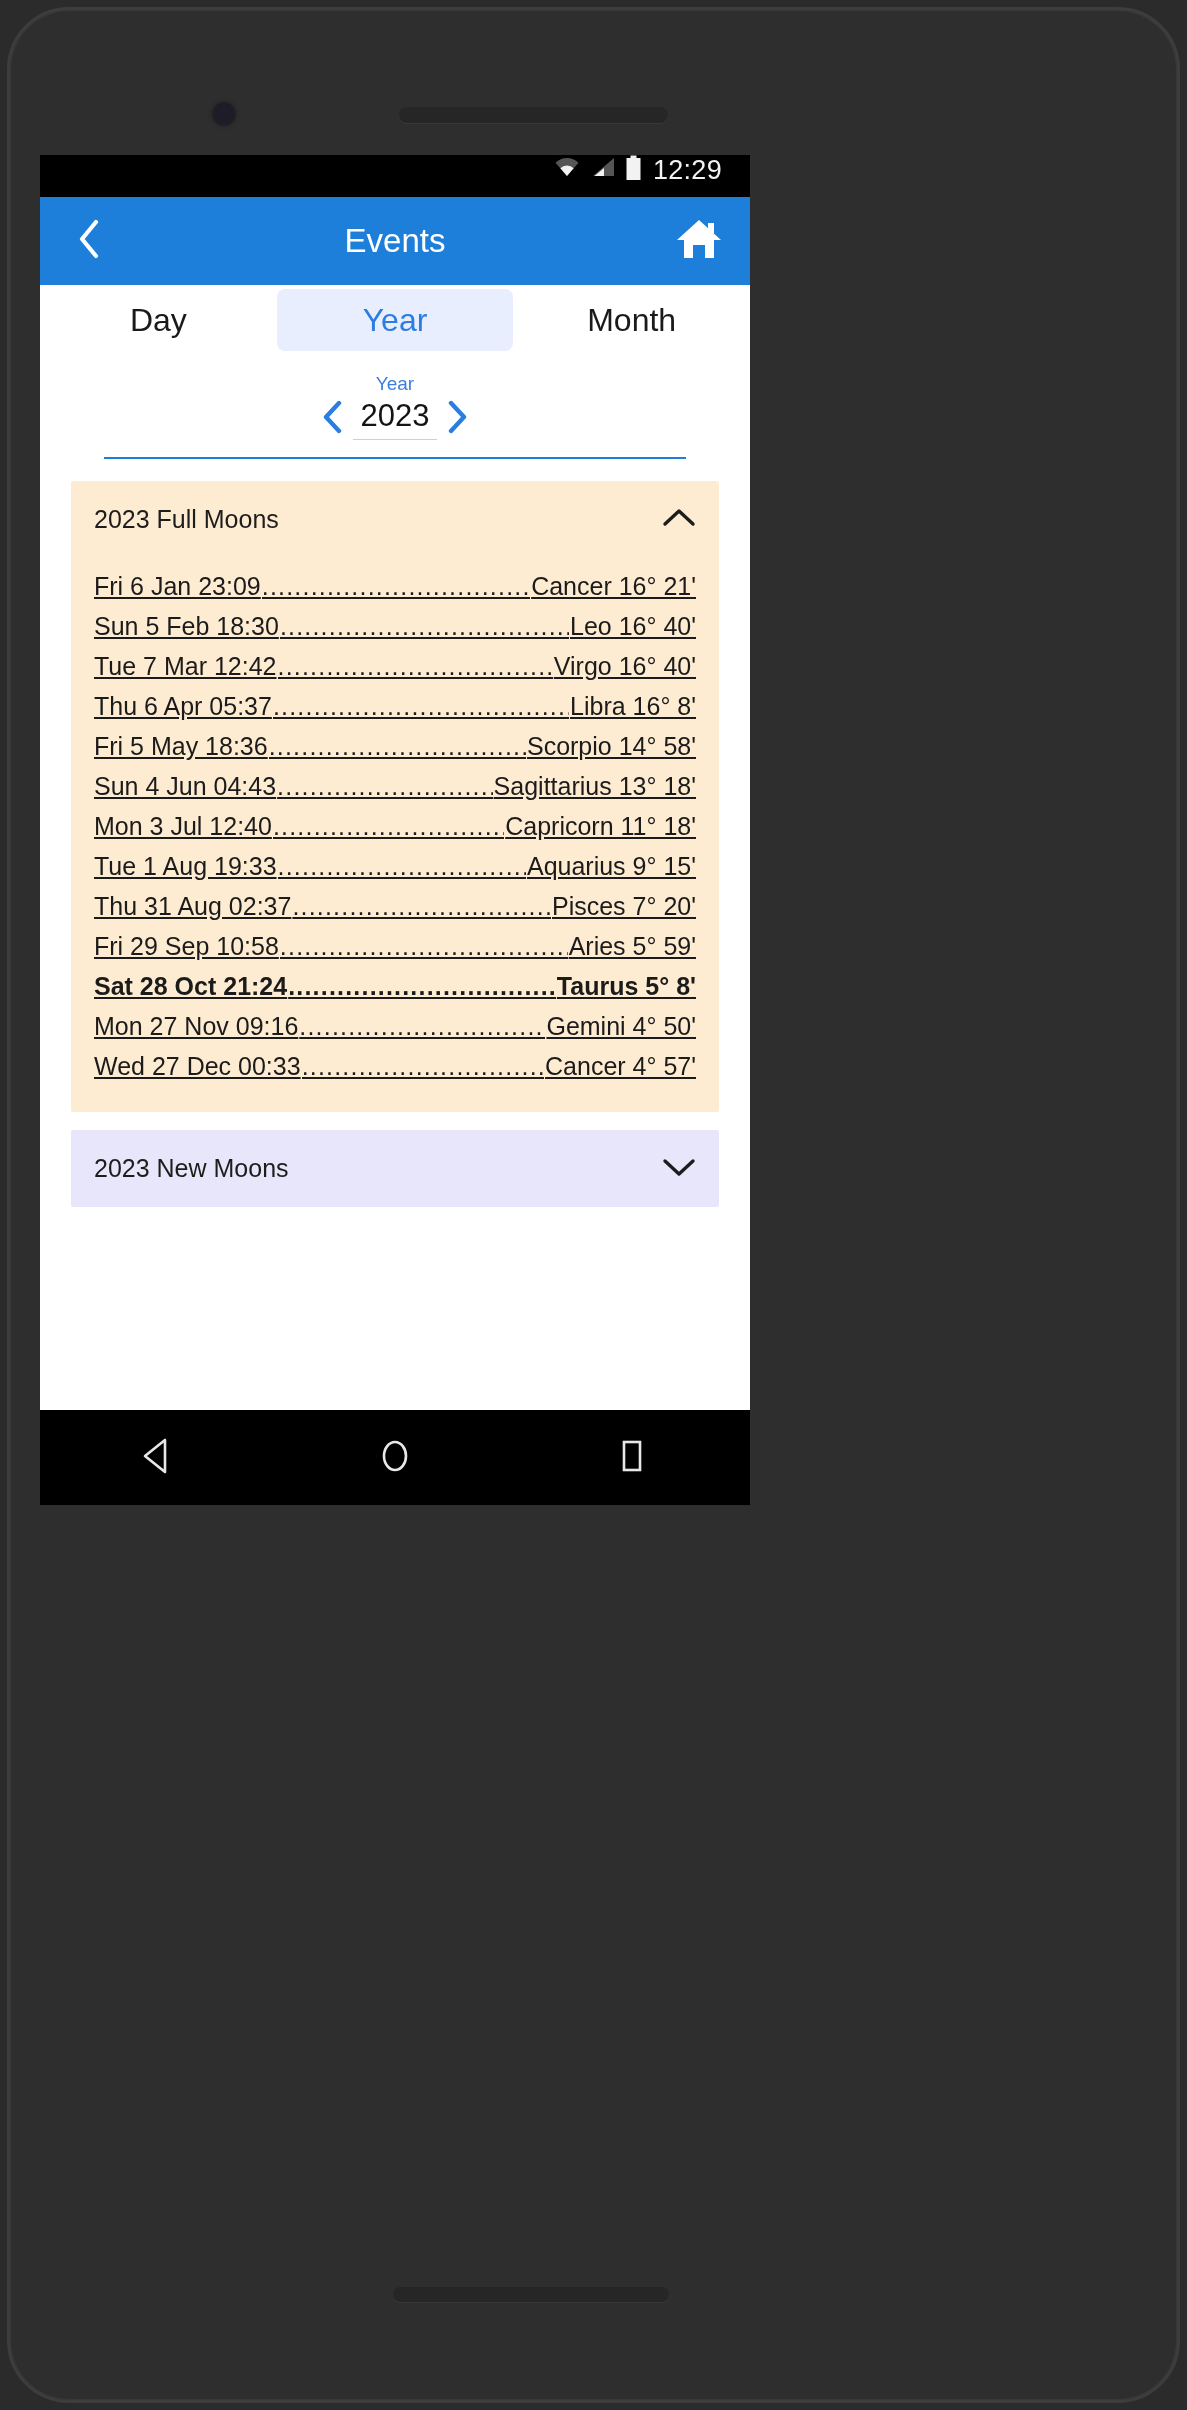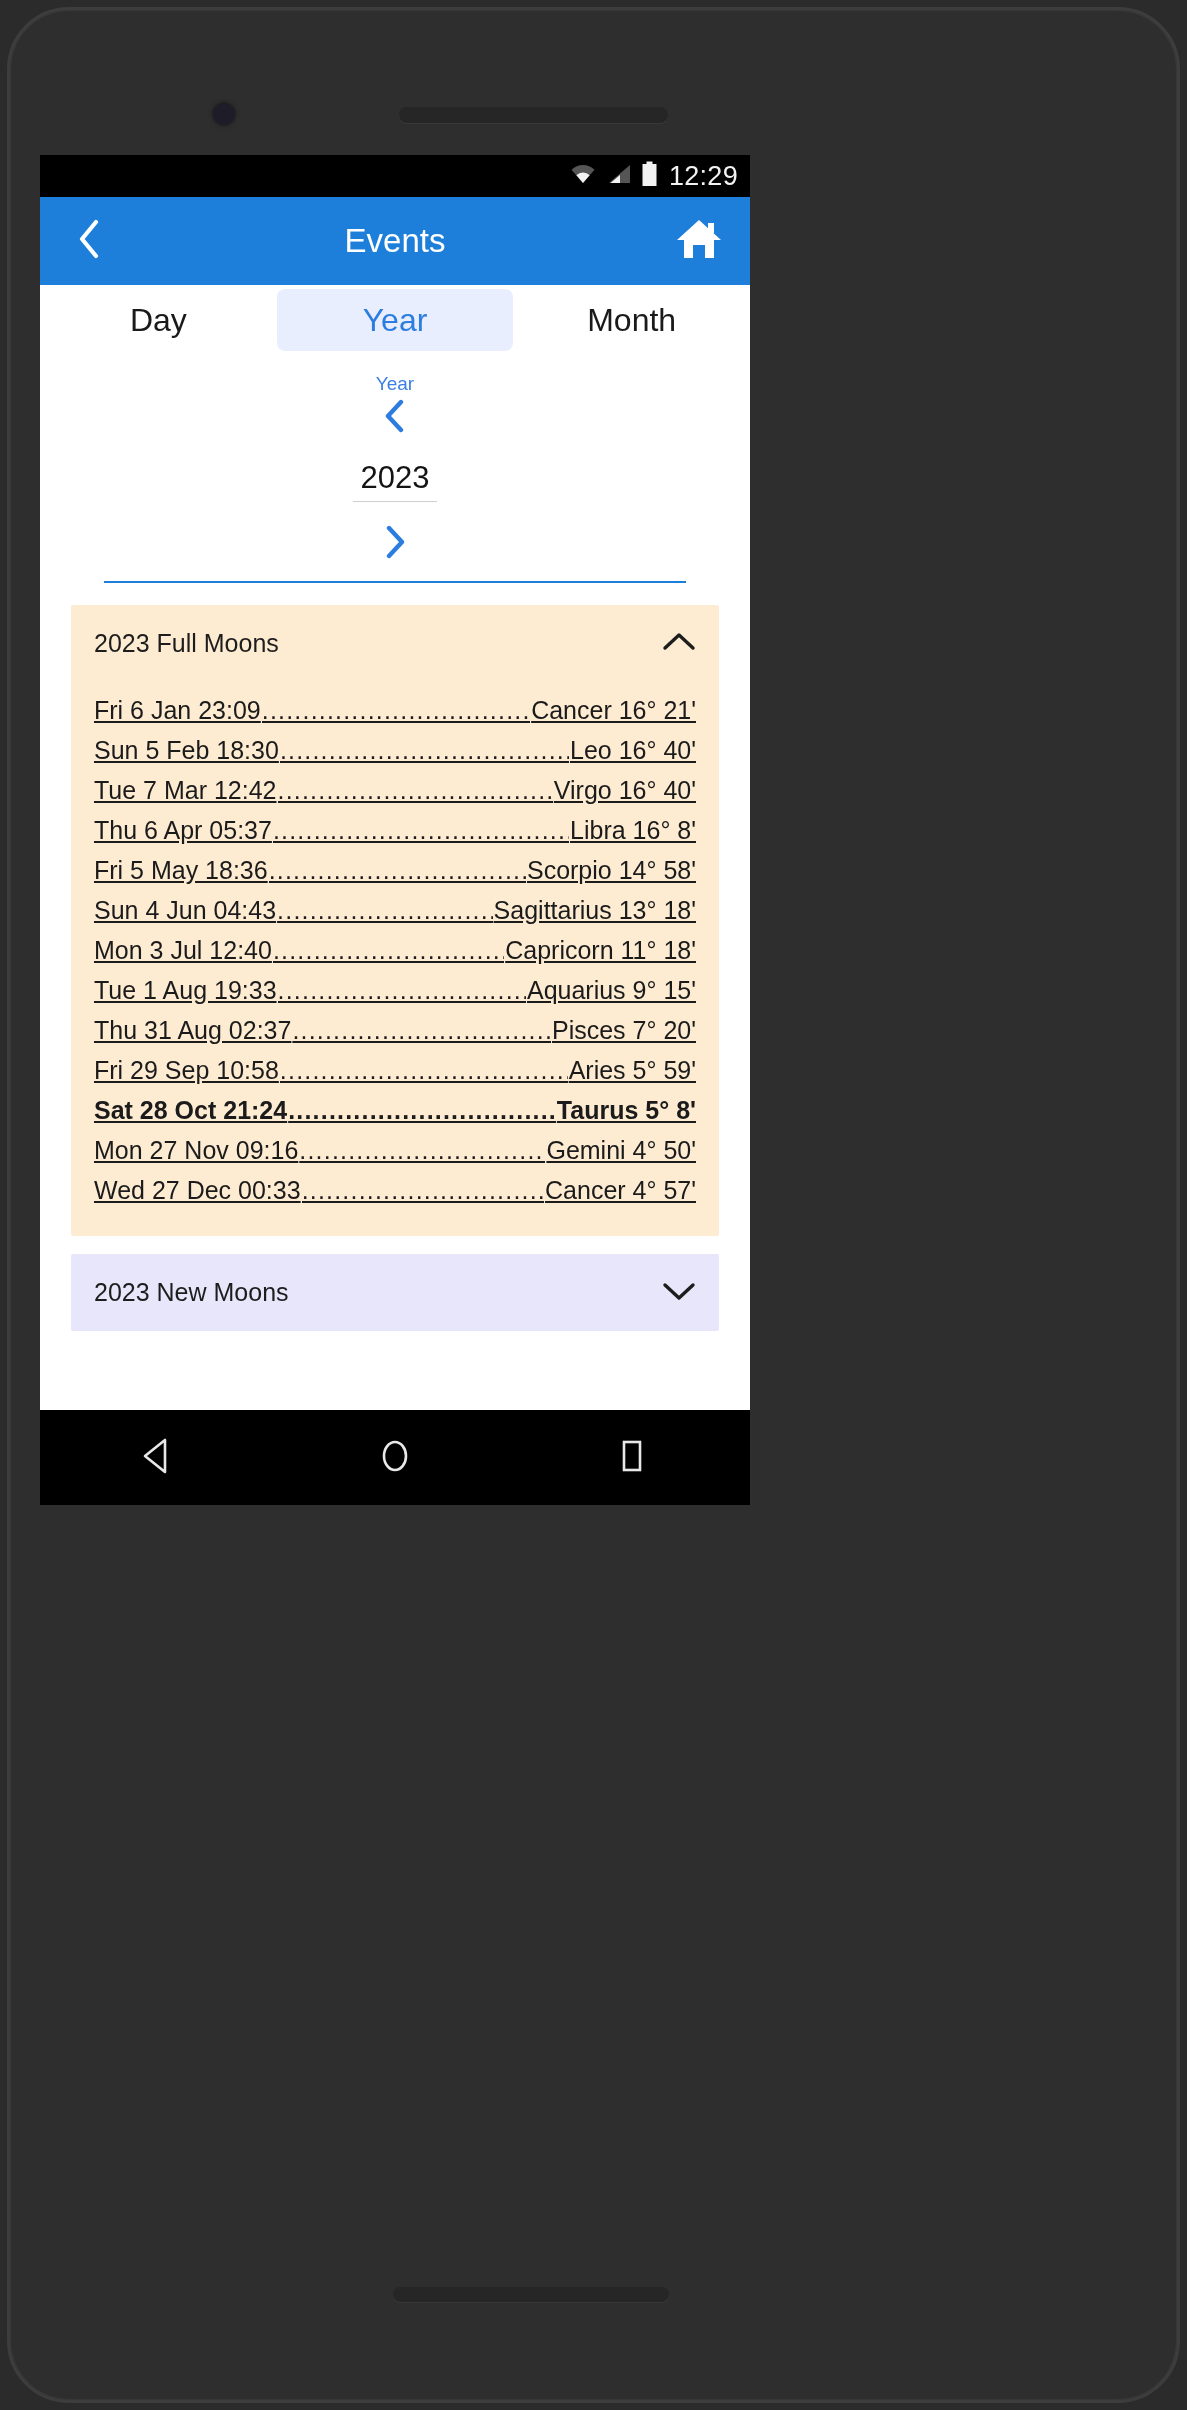--- a/index.html
+++ b/index.html
@@ -65,23 +65,22 @@
     height: 1255px;
     background: #ffffff;
     overflow: hidden;
   }
 
   
   #status-bar {
     height: 42px;
     background: #000000;
     display: flex;
-    align-items: center;
     justify-content: flex-end;
-    padding-right: 12px;
+    padding-right: 28px;
     gap: 9px;
   }
   .status-icon { display: block; }
   #status-time {
     color: #f2f2f2;
     font-size: 27px;
     letter-spacing: 0.3px;
     font-family: "Liberation Sans", sans-serif;
     margin-left: 2px;
   }
@@ -155,22 +154,20 @@
     align-items: center;
   }
   #year-label {
     color: #3c7fe0;
     font-size: 19px;
     margin-bottom: 3px;
   }
   #year-control {
     display: flex;
     align-items: center;
-    gap: 22px;
-    flex-direction: column;
   }
   .year-arrow {
     width: 40px;
     height: 40px;
     display: flex;
     align-items: center;
     justify-content: center;
     cursor: pointer;
   }
   #year-value {

